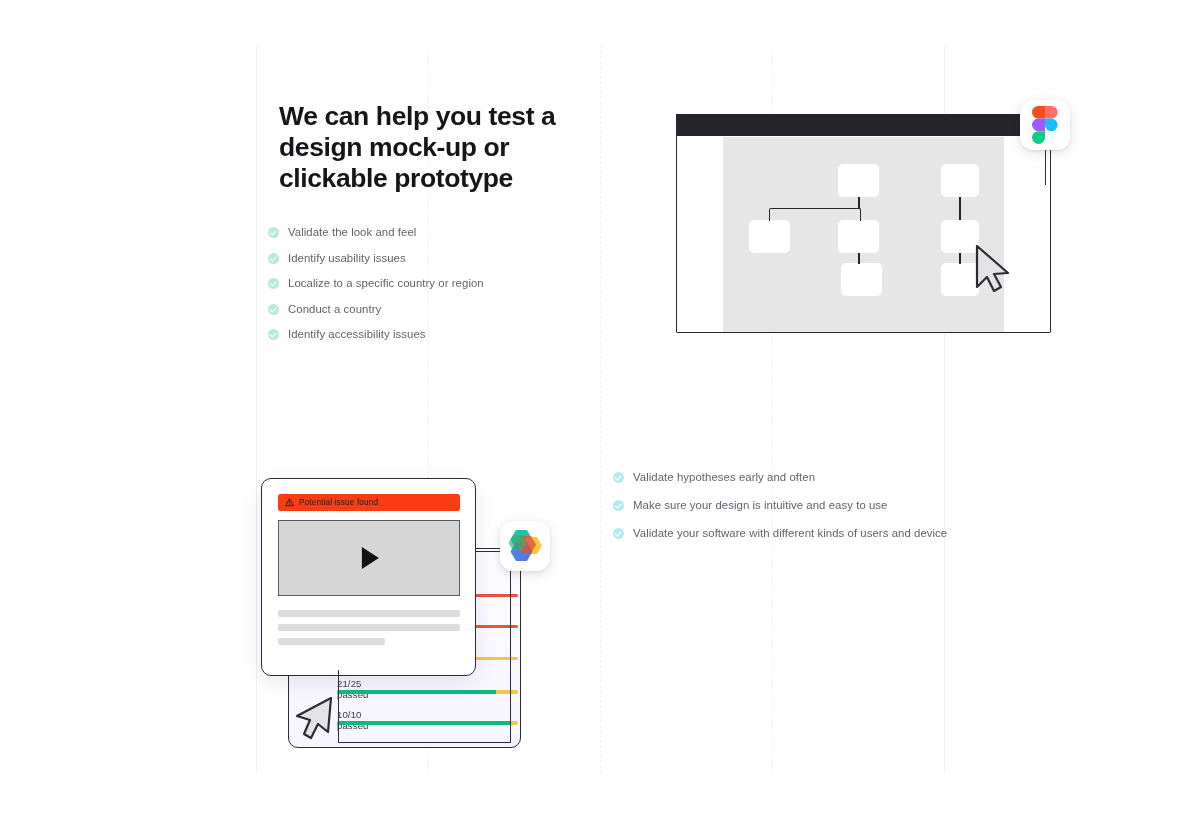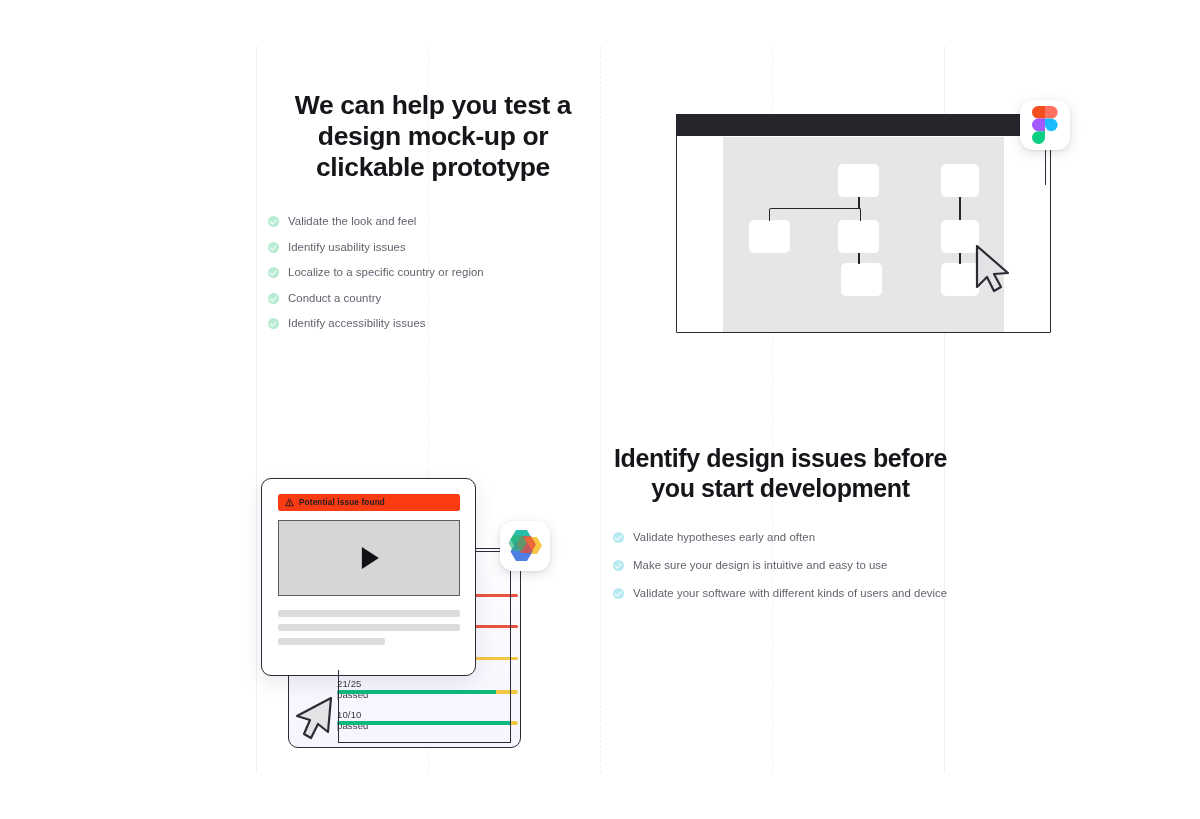--- a/index.html
+++ b/index.html
@@ -39,28 +39,27 @@
     top: 90px;
     width: 330px;
   }
   .block-b {
     position: absolute;
     left: 613px;
     top: 443px;
     width: 335px;
   }
   h2.headline {
-    margin: 0;
+    margin: 11px;
     font-family: "Liberation Sans", sans-serif;
     font-weight: 700;
     font-size: 26.5px;
     line-height: 31px;
     letter-spacing: -0.4px;
     color: #15151a;
-    text-align: center;
   }
   .block-b h2.headline {
     font-size: 25px;
     line-height: 30px;
   }
   p.body-copy {
     margin: 22px 0 0 0;
     font-size: 12.8px;
     line-height: 22px;
     color: #6b6b76;
@@ -242,21 +241,21 @@
     height: 17px;
     background: #fb3b12;
     border-radius: 2.5px;
     display: flex;
     align-items: center;
     padding-left: 7px;
     box-sizing: border-box;
   }
   .issue-text {
     font-size: 8.2px;
-    font-weight: 700;
+    font-weight: 400;
     color: #1d1d22;
     letter-spacing: 0.15px;
     margin-left: 5px;
   }
   .video-frame {
     position: absolute;
     left: 16px;
     top: 41px;
     width: 182px;
     height: 76px;
@@ -350,21 +349,20 @@
       <path d="M0 6.3A6.3 6.3 0 0 1 6.3 0H13v12.6H6.3A6.3 6.3 0 0 1 0 6.3Z" fill="#f24e1e"></path>
       <path d="M13 0h6.3a6.3 6.3 0 0 1 0 12.6H13V0Z" fill="#ff7262"></path>
       <path d="M0 18.9a6.3 6.3 0 0 1 6.3-6.3H13v12.6H6.3A6.3 6.3 0 0 1 0 18.9Z" fill="#a259ff"></path>
       <path d="M13 12.6h6.3a6.3 6.3 0 1 1-6.3 6.3v-6.3Z" fill="#1abcfe"></path>
       <path d="M0 31.5a6.3 6.3 0 0 1 6.3-6.3H13v6.3a6.3 6.3 0 1 1-13 0Z" fill="#0acf83"></path>
     </svg>
   </div>
   <div class="badge-stem" style="left:1045px; top:150px; height:35px;"></div>
 
   <div class="block-b">
-    <h2 class="headline">Identify design issues before you start development</h2>
 
 
     <ul class="check-list">
       <li>
         <span class="check-icon cyan"></span>
         <span class="check-label">Validate hypotheses early and often</span>
       </li>
       <li>
         <span class="check-icon cyan"></span>
         <span class="check-label">Make sure your design is intuitive and easy to use</span>

